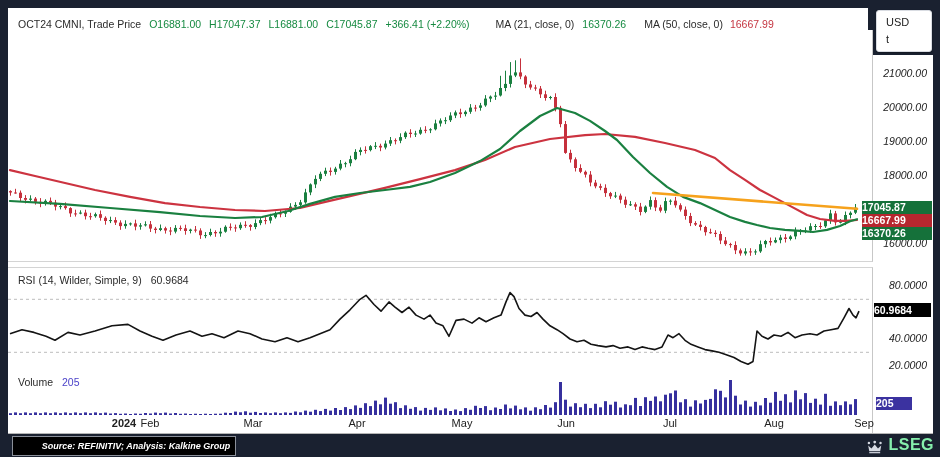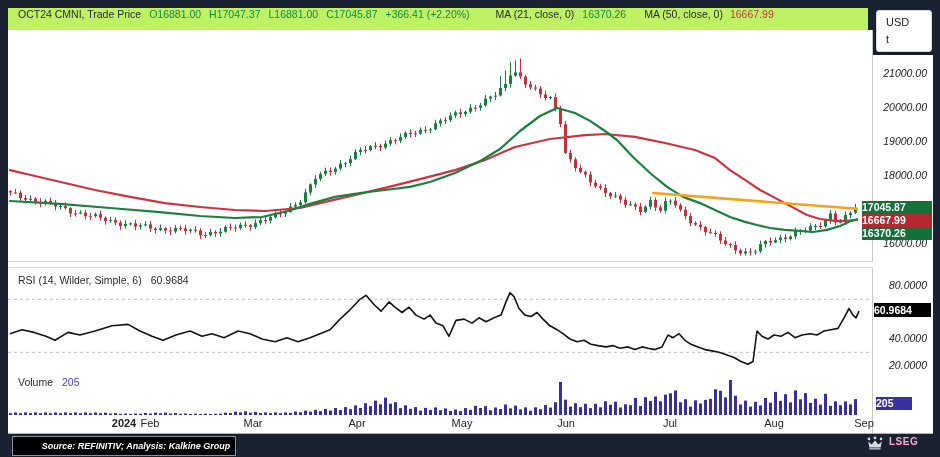--- a/index.html
+++ b/index.html
@@ -1,21 +1,21 @@
 <!DOCTYPE html>
 <html><head>
 <meta charset="utf-8">
 <style>
   html,body{margin:0;padding:0;background:#10151f;}
   .stage{position:relative;width:940px;height:457px;background:#1a2130;overflow:hidden;
          font-family:"Liberation Sans",sans-serif;-webkit-font-smoothing:antialiased;}
   .white-base{position:absolute;left:8px;top:8px;width:925px;height:425px;background:#ffffff;}
   
-  .hdr{position:absolute;left:8px;top:8px;width:860px;height:22px;background:#bef264;
-       display:flex;align-items:flex-start;font-size:10.5px;color:#2b2b2b;white-space:nowrap;
+  .hdr{position:absolute;left:8px;top:8px;width:860px;height:22px;background:#ffffff;
+       display:flex;align-items:flex-end;font-size:10.5px;color:#2b2b2b;white-space:nowrap;
        border-bottom:1px solid #ededed;}
   .hdr .t{margin-left:10px;}
   .hdr .g{color:#168a41;margin-left:8px;}
   .hdr .r{color:#c53642;margin-left:7px;}
   .hdr .ma{margin-left:26px;color:#2b2b2b;}
   .hdr .ma2{margin-left:18px;color:#2b2b2b;}
   
   .dark-corner{position:absolute;left:868px;top:8px;width:65px;height:47px;background:#1a2130;}
   .usd-card{position:absolute;left:876px;top:10px;width:54px;height:40px;background:#fff;
             border:1px solid #d9dce2;border-radius:3px;box-shadow:0 1px 2px rgba(0,0,0,.35);
@@ -41,22 +41,22 @@
   
   #axis-row{position:absolute;left:8px;top:415px;width:925px;height:18px;background:#fff;
             border-bottom:1px solid #b5b5b5;}
   #axis-row .vsep{position:absolute;left:864px;top:0;width:1px;height:18px;background:#c7c7c7;}
   .mlabel{position:absolute;top:2px;transform:translateX(-50%);font-size:11px;color:#222;}
   .mlabel.bold{font-weight:bold;}
   
   .src-box{position:absolute;left:12px;top:436px;width:198px;height:18px;background:#000;
            border:1px solid #8a8f99;color:#fff;font-size:9px;font-weight:bold;font-style:italic;
            text-align:center;line-height:18px;white-space:nowrap;padding-left:24px;}
-  .lseg{position:absolute;left:866px;top:436px;width:68px;height:18px;display:flex;align-items:flex-start;
-        color:#f9a8d4;font-size:10px;font-weight:bold;letter-spacing:0.5px;}
+  .lseg{position:absolute;left:866px;top:436px;width:68px;height:18px;display:flex;align-items:flex-end;
+        color:#86efac;font-size:16px;font-weight:bold;letter-spacing:0.5px;}
   .lseg svg{margin-right:5px;}
 </style>
 </head>
 <body>
 
 <div class="stage">
   <div class="white-base"></div>
 
   <div class="hdr">
     <span class="t">OCT24 CMNI, Trade Price</span>
@@ -429,21 +429,21 @@
   <div class="axis-col" id="price-axis">
       <div class="tick" style="top: 37px;">21000.00</div>
       <div class="tick" style="top: 71px;">20000.00</div>
       <div class="tick" style="top: 105px;">19000.00</div>
       <div class="tick" style="top: 139px;">18000.00</div>
       <div class="tick" style="top: 207px;">16000.00</div>
     </div>
 
   <div class="panel" id="rsi-panel">
     <div class="pane-label">
-      <span>RSI (14, Wilder, Simple, 6)</span><span class="v">60.9684</span>
+      <span>RSI (14, Wilder, Simple, 9)</span><span class="v">60.9684</span>
     </div>
     <svg id="rsi-svg" width="864" height="105">
         <line x1="0" y1="31.3" x2="864" y2="31.3" stroke="#bcbcbc" stroke-width="1" stroke-dasharray="3,3"></line>
         <line x1="0" y1="84.3" x2="864" y2="84.3" stroke="#bcbcbc" stroke-width="1" stroke-dasharray="3,3"></line>
         <path d="M2,65.7 L14,61.7 L26,64.4 L38,68.3 L47,72.3 L60,64.4 L72,67.0 L87,63.0 L104,57.8 L120,56.4 L132,63.0 L144,68.3 L155,72.3 L168,67.0 L182,63.0 L194,68.3 L204,65.7 L216,69.7 L230,63.0 L242,65.7 L254,71.0 L267,73.7 L279,69.7 L290,73.7 L302,69.7 L312,65.7 L322,61.7 L332,51.1 L342,41.8 L352,31.3 L358,27.3 L366,36.5 L373,43.2 L381,33.9 L387,39.2 L394,44.5 L401,39.2 L408,47.1 L416,51.1 L422,47.1 L428,55.1 L435,57.8 L441,68.3 L448,52.4 L456,51.1 L464,55.1 L471,49.8 L478,53.8 L486,49.8 L493,47.1 L498,33.9 L502,24.6 L506,28.6 L511,40.5 L517,47.1 L523,48.5 L529,44.5 L535,51.1 L542,57.8 L549,61.7 L555,65.7 L562,71.0 L569,73.7 L576,72.3 L583,76.3 L590,77.6 L598,78.9 L605,77.6 L612,80.3 L620,78.9 L627,81.6 L634,78.9 L640,80.3 L647,81.6 L654,78.9 L660,67.0 L665,69.7 L671,65.7 L677,72.3 L683,76.3 L690,78.9 L697,81.6 L704,82.9 L711,84.3 L719,86.9 L726,89.5 L733,93.5 L740,96.2 L745,93.5 L749,63.0 L754,68.3 L760,71.0 L766,67.0 L773,68.3 L780,64.4 L787,69.7 L794,67.0 L802,65.7 L809,67.0 L816,63.0 L823,61.7 L830,60.4 L836,49.8 L841,40.5 L845,47.1 L848,49.8 L851,43.2" stroke="#141414" stroke-width="1.6" fill="none" stroke-linejoin="round"></path>
       </svg>
   </div>
   <div class="axis-col" id="rsi-axis">
       <div class="tick" style="top: 12px;">80.0000</div>
       <div class="tick" style="top: 65px; margin-left: 12px;">40.0000</div>

